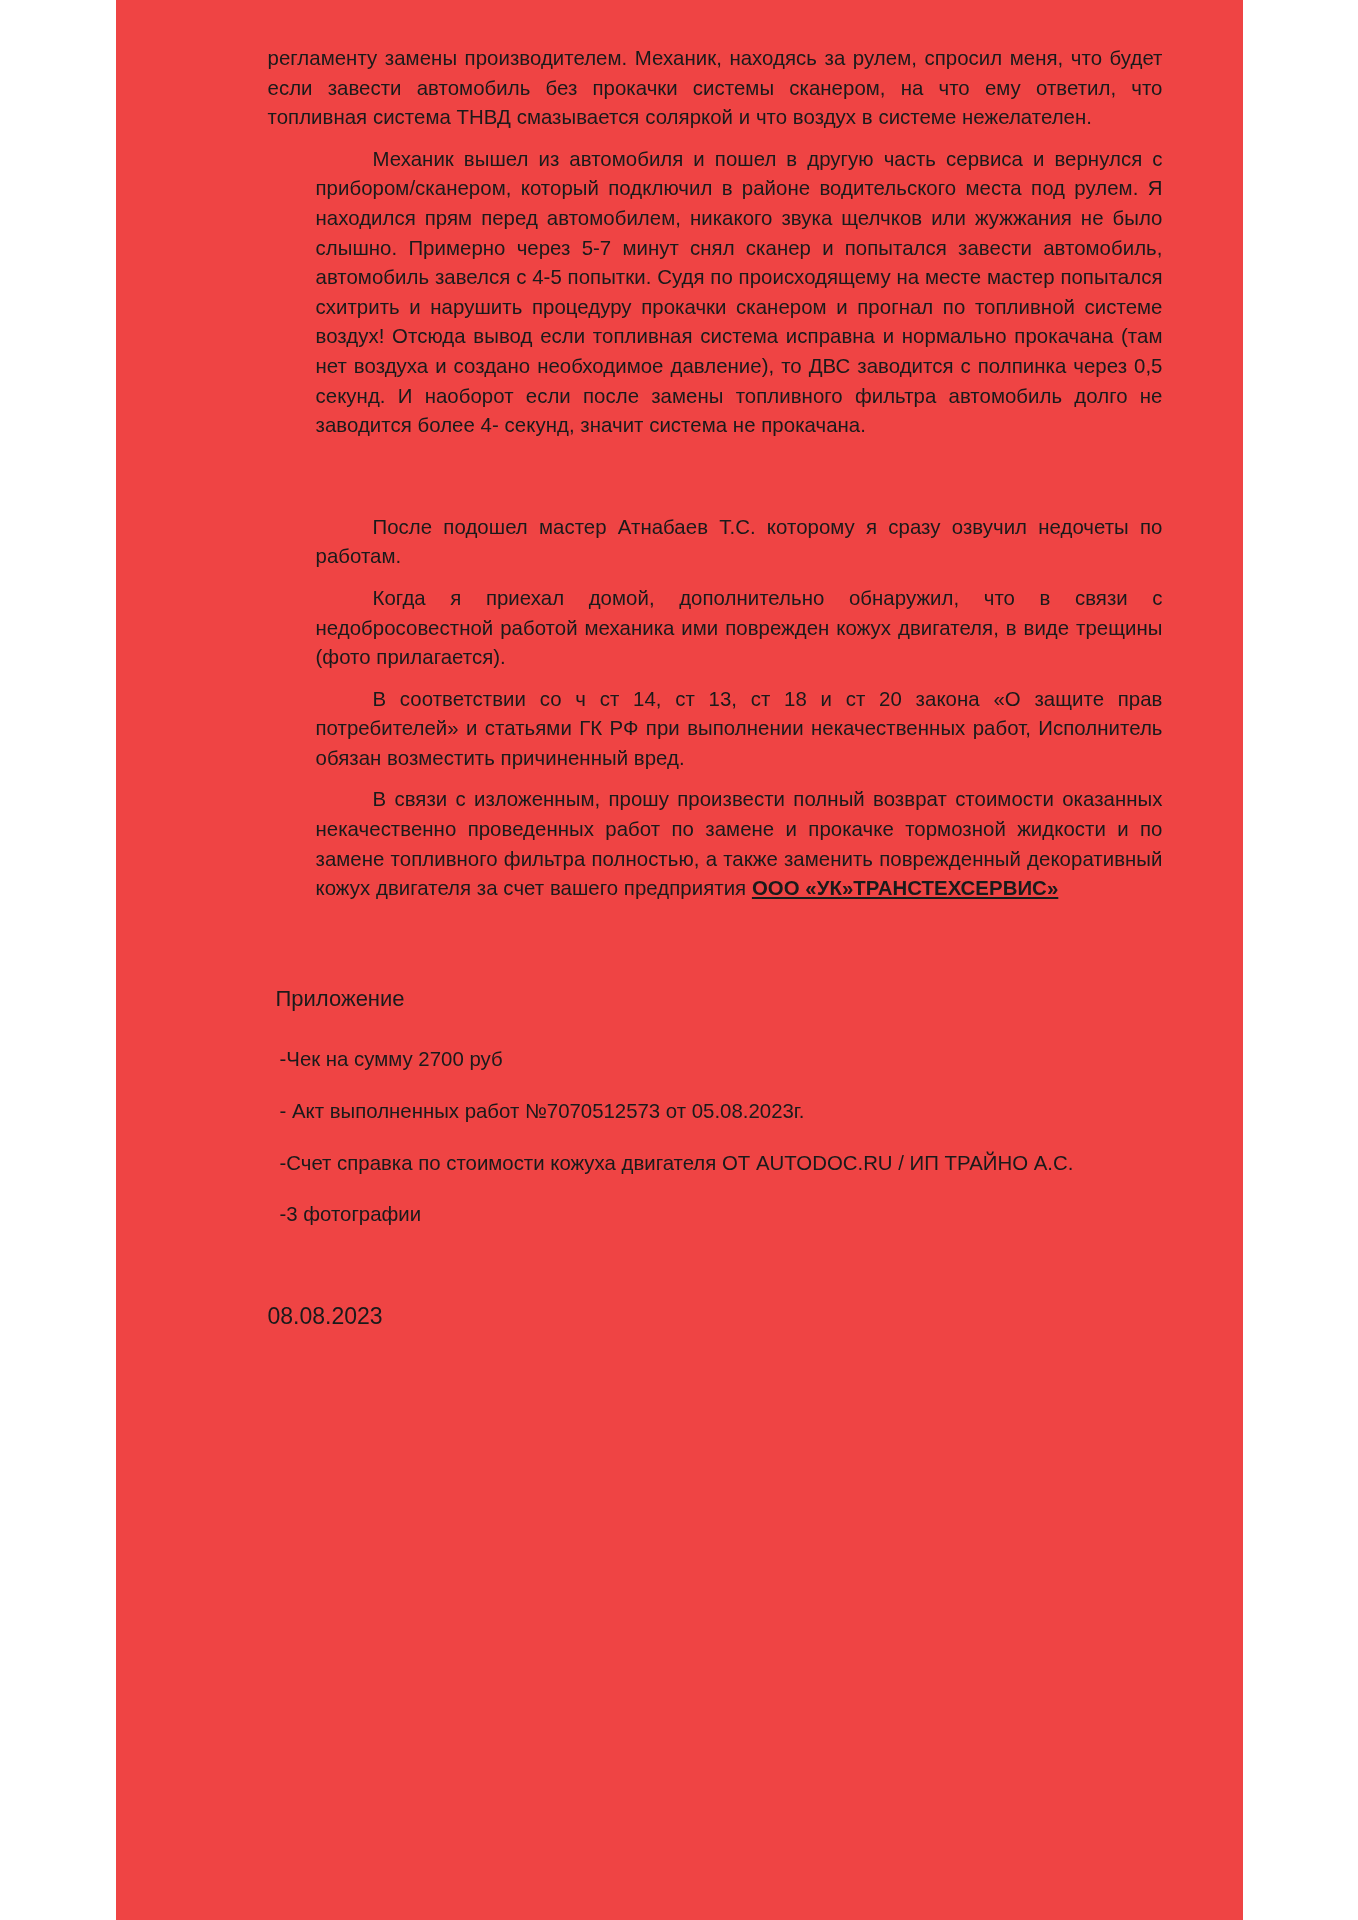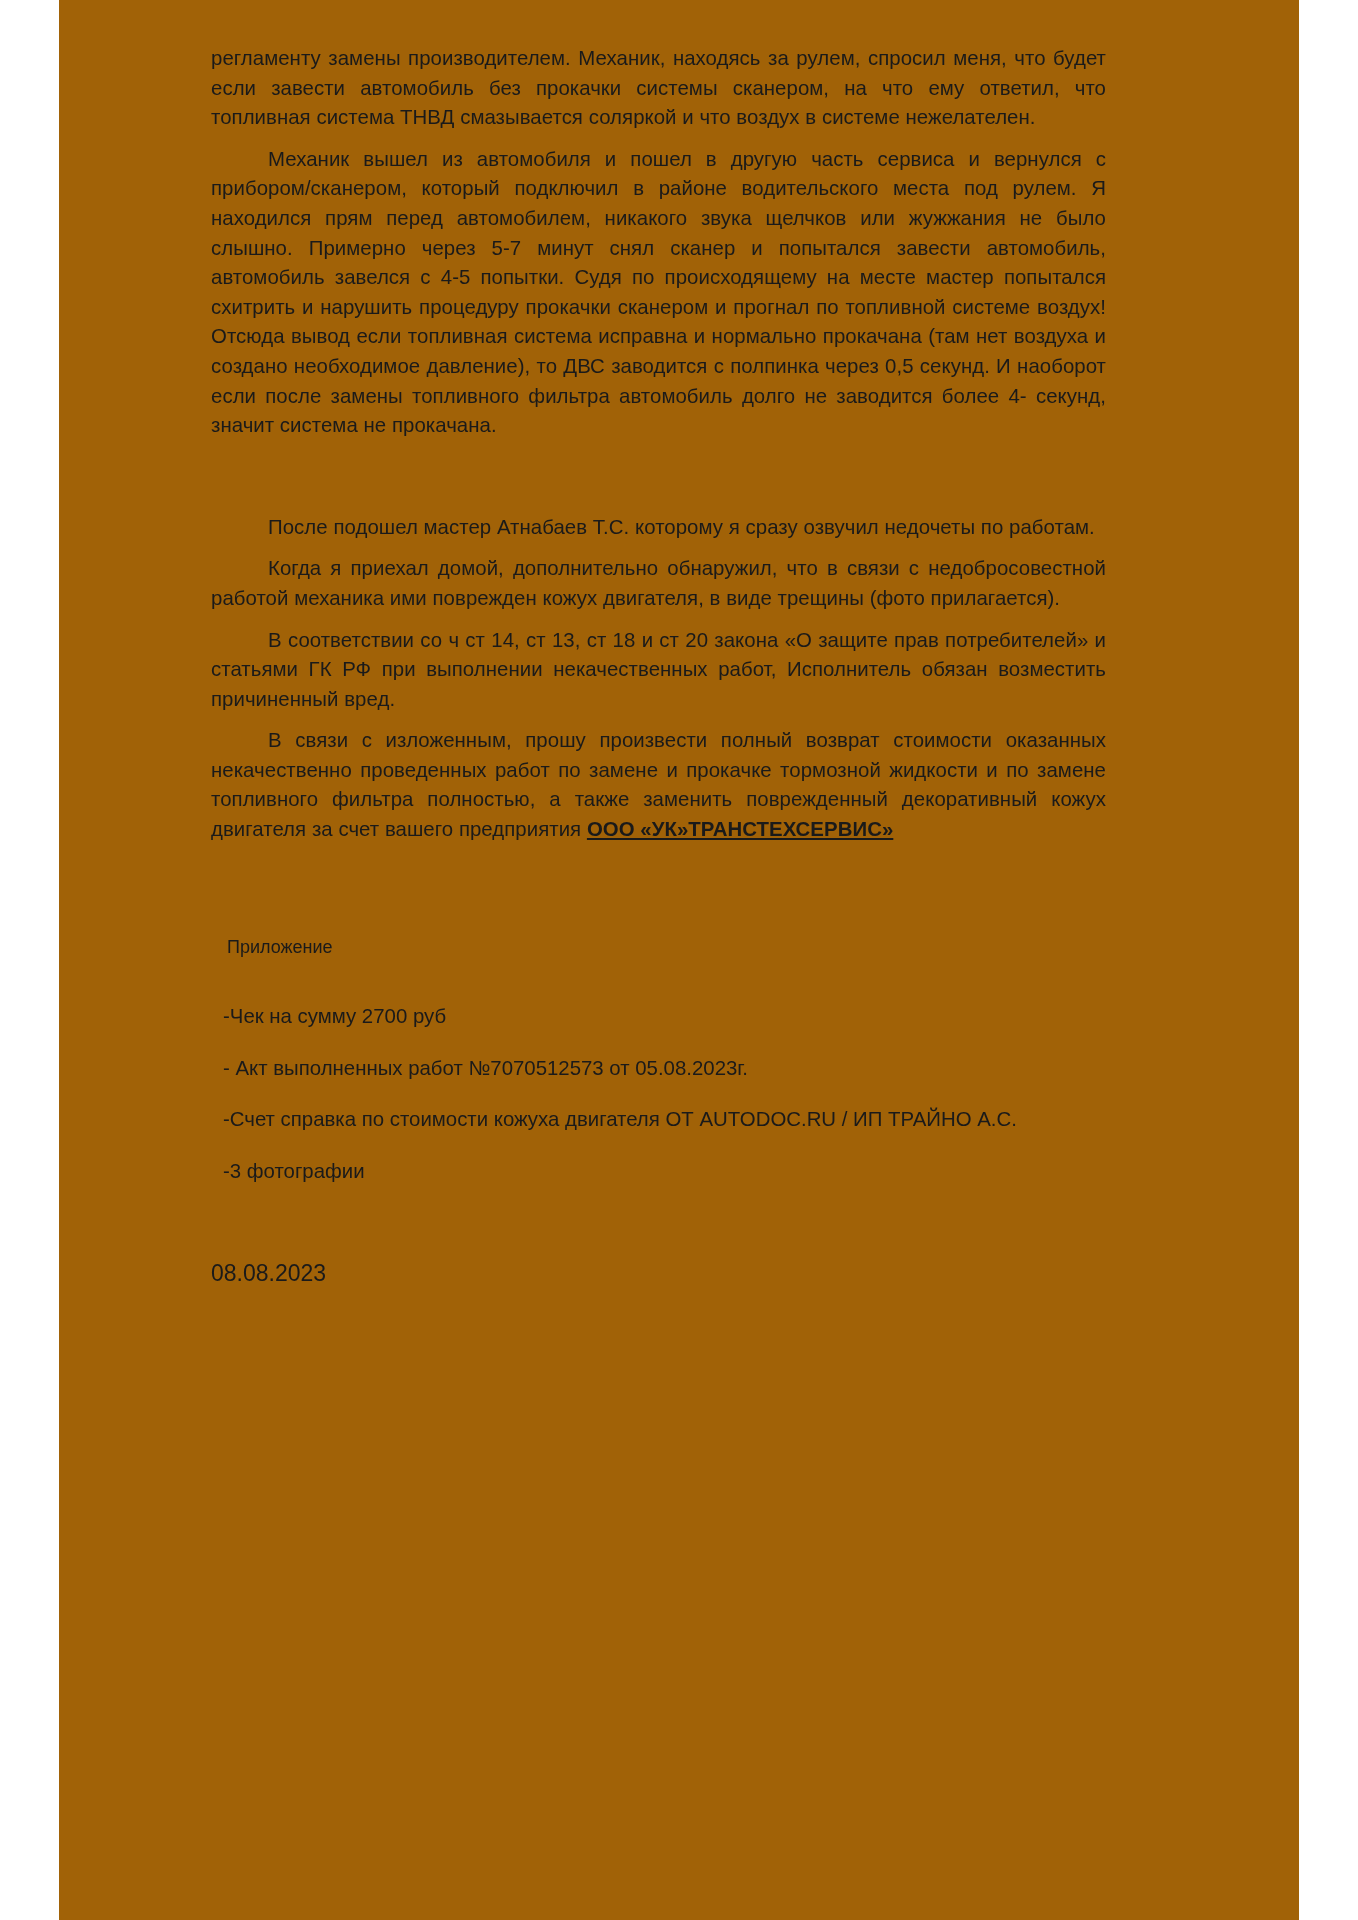--- a/index.html
+++ b/index.html
@@ -7,24 +7,24 @@
     margin: 0;
     padding: 0;
     background: #ffffff;
   }
   body {
     font-family: "Liberation Sans", "DejaVu Sans", sans-serif;
     color: #000000;
   }
   .page {
     position: relative;
-    width: 1240px;
+    width: 1127px;
     height: 1920px;
     margin: 0 auto;
-    background: #a16207;
+    background: #ef4444;
     box-sizing: border-box;
     overflow: hidden;
     padding-left: 26px;
   }
   .content {
     position: absolute;
     left: 152px;
     top: 44px;
     width: 895px;
   }
@@ -35,32 +35,33 @@
     text-justify: inter-word;
     margin: 0;
     color: #1a1a1a;
     letter-spacing: 0.05px;
   }
   .para.continued {
     text-indent: 0;
   }
   .para.indented {
     text-indent: 57px;
+    margin-left: 48px;
   }
   .gap-sm { height: 12px; }
   .gap-lg { height: 72px; }
   .gap-xl { height: 60px; }
   .bold {
     font-weight: bold;
     text-decoration: underline;
   }
   .appendix-title {
-    font-size: 18px;
+    font-size: 22px;
     line-height: 29.6px;
-    margin: 16px;
+    margin: 8px;
     color: #1a1a1a;
   }
   .appendix-item {
     font-size: 20.4px;
     line-height: 29.6px;
     margin: 12px;
     color: #1a1a1a;
     white-space: nowrap;
   }
   .appendix-item + .appendix-item {

